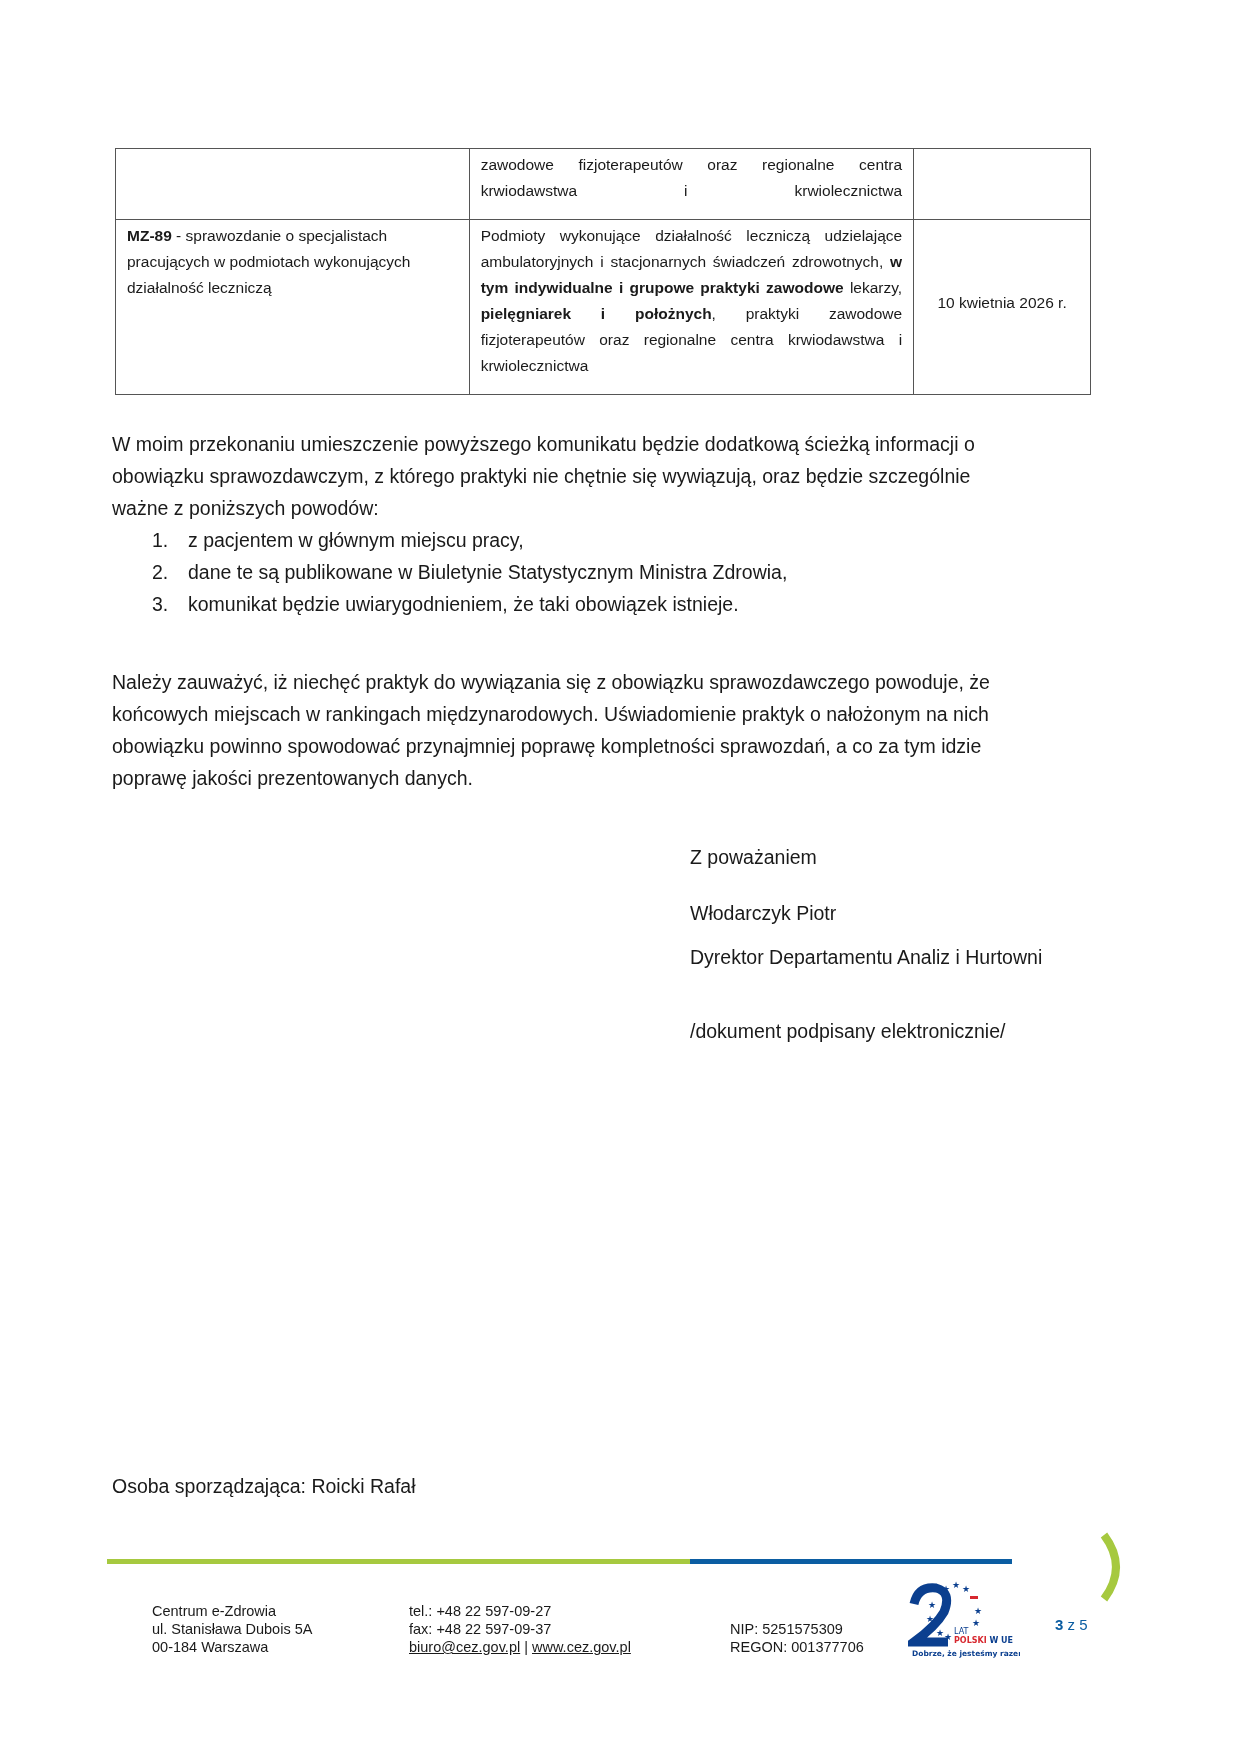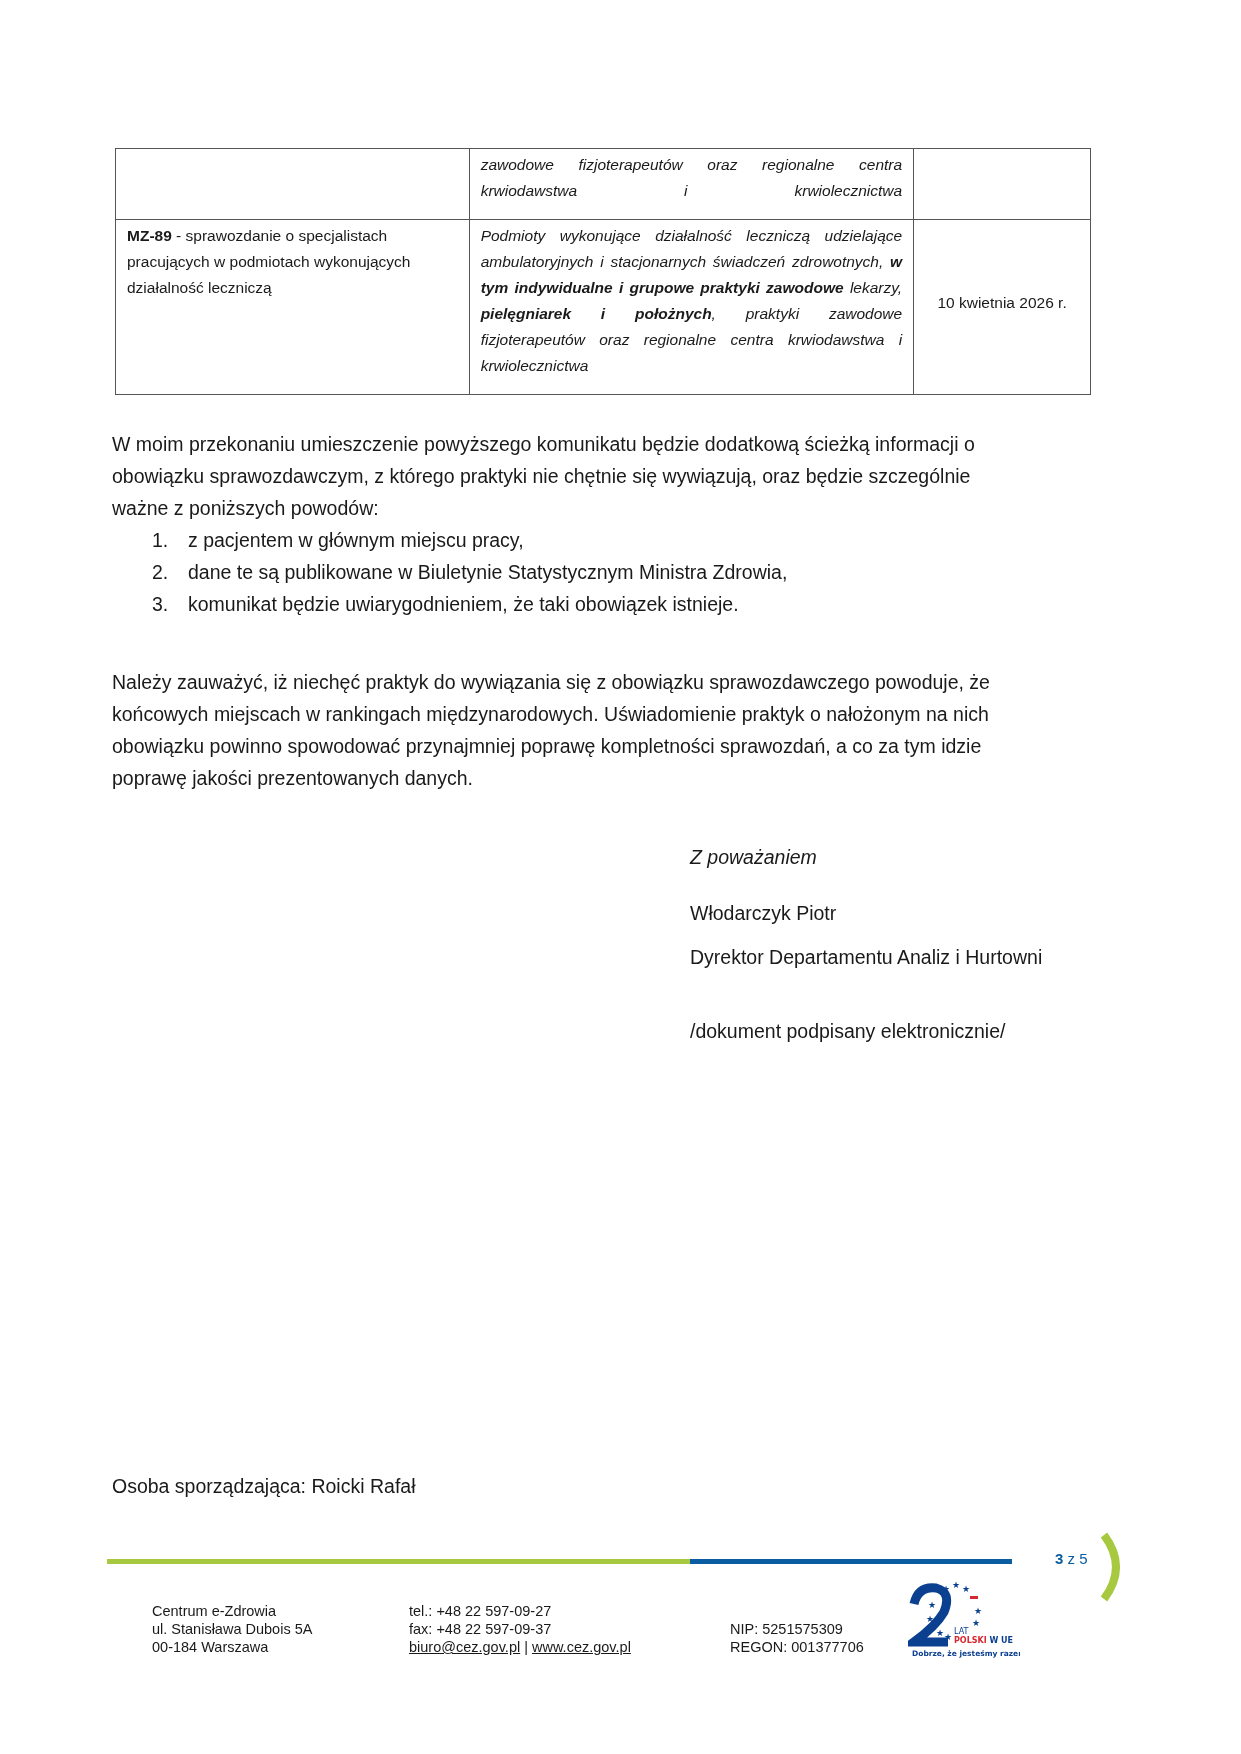--- a/index.html
+++ b/index.html
@@ -5,46 +5,46 @@
   html, body { margin: 0; padding: 0; background: #ffffff; }
   body { width: 1241px; height: 1754px; position: relative; overflow: hidden;
          font-family: "Liberation Sans", "DejaVu Sans", sans-serif; color: #1a1a1a; }
   .page { position: absolute; inset: 0; }
 
   
   .tbl { position: absolute; left: 115px; top: 148px; width: 976px;
          border-collapse: collapse; font-size: 15.5px; line-height: 26px; }
   .tbl td { border: 1.5px solid #555; vertical-align: top; padding: 3px 11px 11px 11px; }
   .tbl td.c1 { width: 331px; text-align: left; }
-  .tbl td.c2 { width: 422px; text-align: justify; font-style: italic; }
+  .tbl td.c2 { width: 422px; text-align: justify; }
   .tbl td.c3 { width: 154px; vertical-align: middle; text-align: center; font-weight: normal; }
   .tbl tr.r1 td { height: 56px; }
   .tbl tr.r2 td { height: 160px; }
   .justify-last { text-align: justify; text-align-last: justify; }
 
   
   .body { position: absolute; left: 112px; width: 990px; font-size: 19.5px; line-height: 32px; color: #1a1a1a; }
   .p1 { top: 428px; }
   .list { position: absolute; left: 112px; top: 524px; width: 990px; font-size: 19.5px; line-height: 32px; margin: 0; padding: 0; list-style: none; }
   .list li { position: relative; padding-left: 76px; }
   .list li .num { position: absolute; left: 40px; }
   .p2 { top: 666px; }
 
   .sig { position: absolute; left: 690px; width: 410px; font-size: 19.5px; line-height: 30px; }
-  .sig1 { top: 842px; font-style: italic; }
+  .sig1 { top: 842px; }
   .sig2 { top: 898px; }
   .sig3 { top: 942px; }
   .sig4 { top: 1016px; }
 
   .prepared { position: absolute; left: 112px; top: 1471px; font-size: 19.5px; line-height: 30px; }
 
   
   .line-green { position: absolute; left: 107px; top: 1559px; width: 583px; height: 5px; background: #a6c93f; }
   .line-blue { position: absolute; left: 690px; top: 1559px; width: 322px; height: 5px; background: #0b5da2; }
-  .pager { position: absolute; left: 1055px; top: 1550px; font-size: 15px; color: #0b5da2; }
+  .pager { position: absolute; left: 1055px; top: 1616px; font-size: 15px; color: #0b5da2; }
   .pager b { font-weight: bold; }
   .bracket { position: absolute; left: 1098px; top: 1532px; }
 
   .foot { position: absolute; font-size: 14.5px; line-height: 18px; color: #1a1a1a; margin-left: 40px; }
   .foot1 { left: 112px; top: 1602px; }
   .foot2 { left: 369px; top: 1602px; }
   .foot3 { left: 690px; top: 1620px; }
   .foot a { color: #1a1a1a; text-decoration: underline; }
 
   .logo { position: absolute; left: 908px; top: 1578px; width: 112px; height: 82px; }

